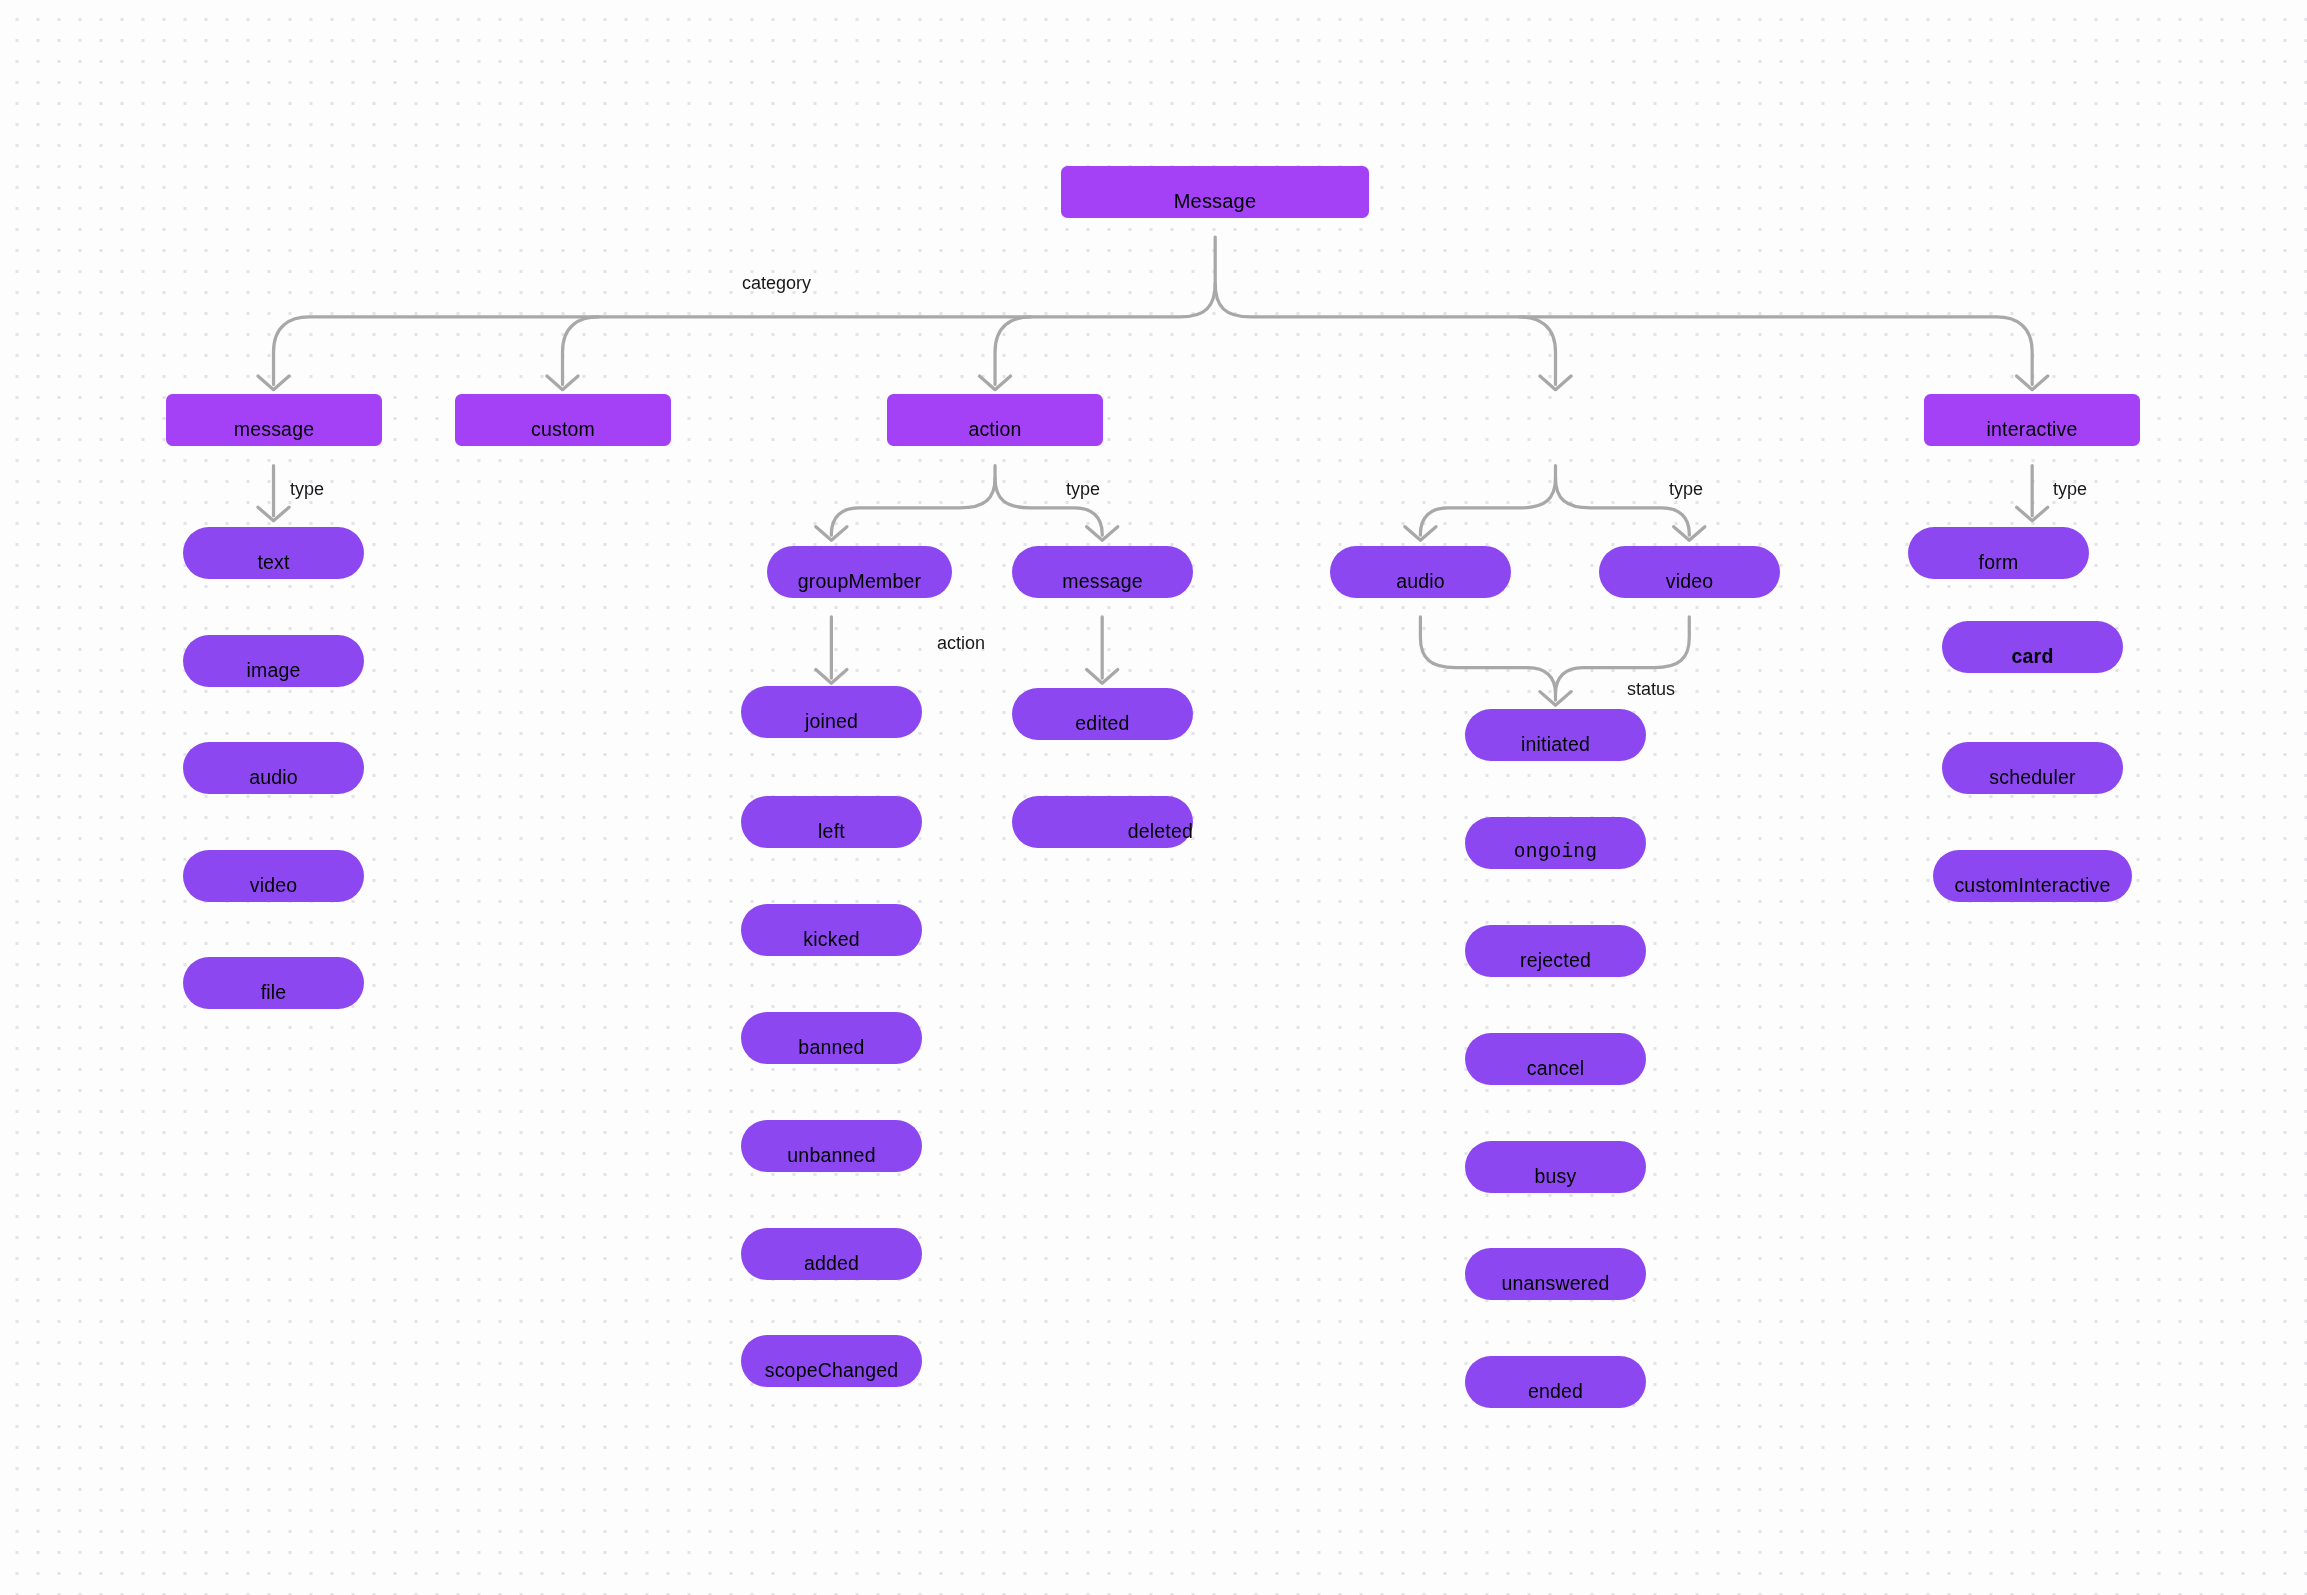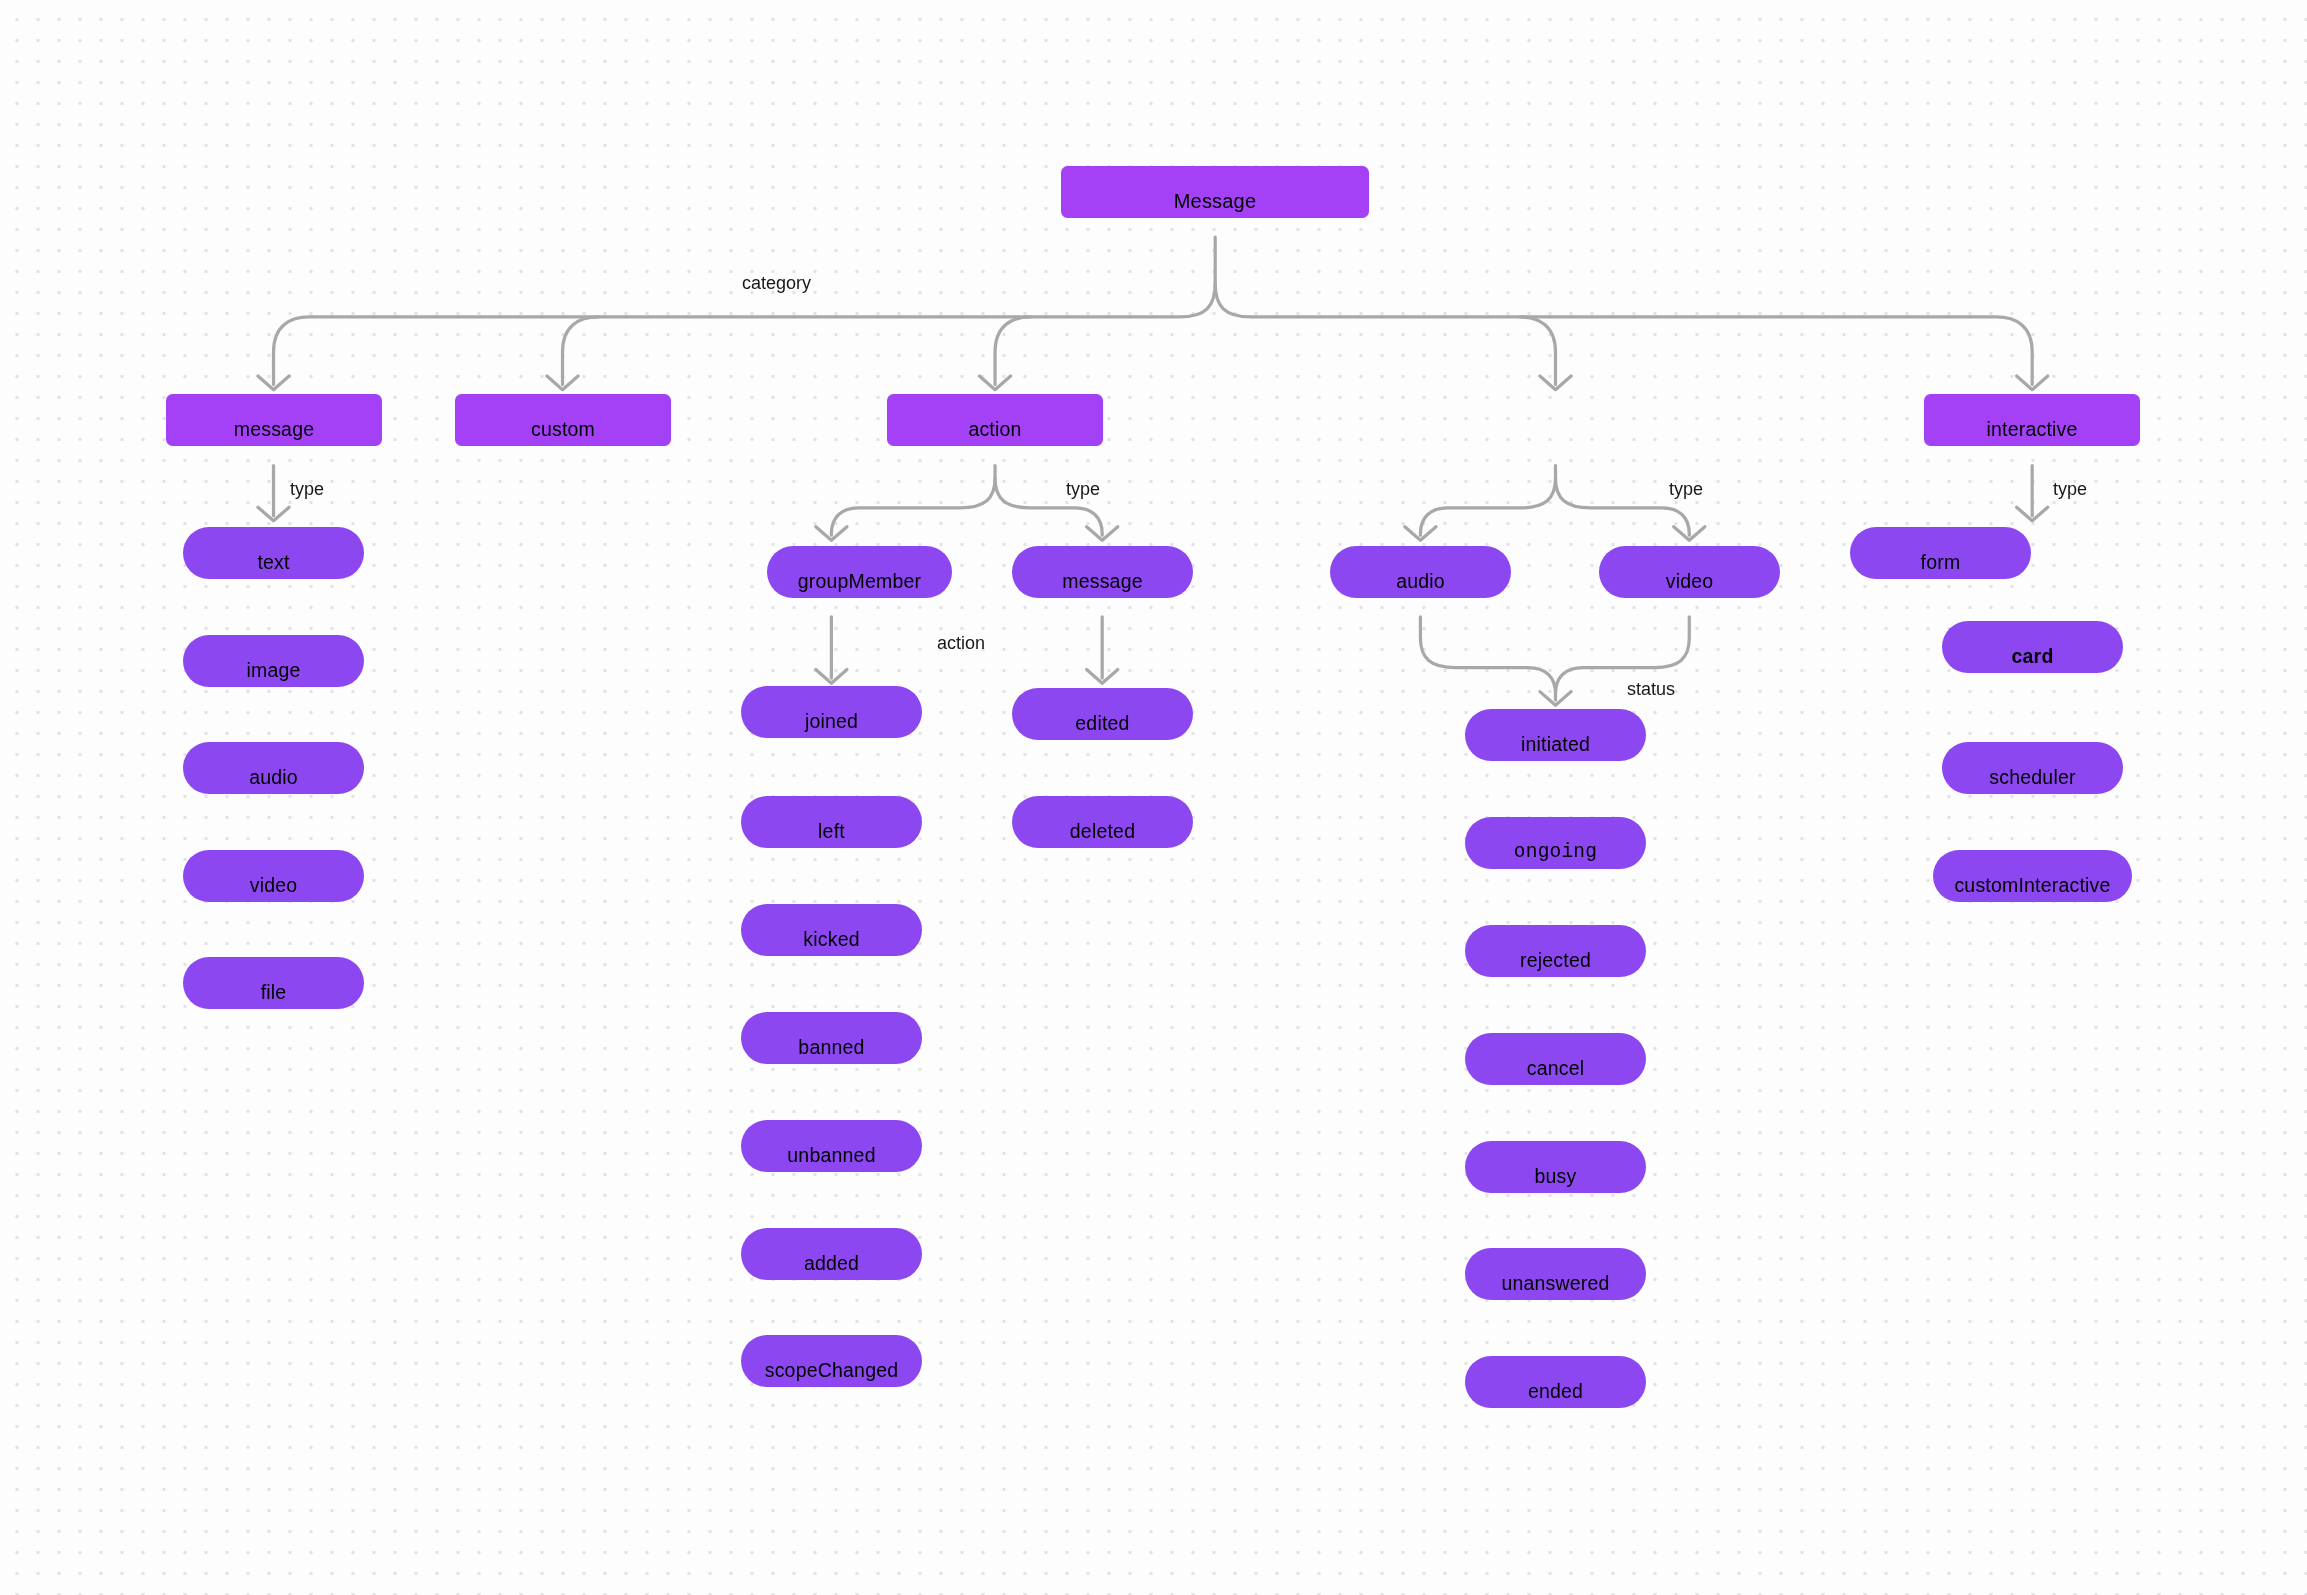--- a/index.html
+++ b/index.html
@@ -98,32 +98,32 @@
 
   <div class="node pill" style="left:741px;top:686px;width:181px;text-align:center;">joined</div>
   <div class="node pill" style="left:741px;top:796px;width:181px;">left</div>
   <div class="node pill" style="left:741px;top:904px;width:181px;">kicked</div>
   <div class="node pill" style="left:741px;top:1012px;width:181px;">banned</div>
   <div class="node pill" style="left:741px;top:1120px;width:181px;">unbanned</div>
   <div class="node pill" style="left:741px;top:1228px;width:181px;">added</div>
   <div class="node pill" style="left:741px;top:1335px;width:181px;">scopeChanged</div>
 
   <div class="node pill" style="left:1012px;top:688px;width:181px;">edited</div>
-  <div class="node pill" style="left:1012px;top:796px;width:181px;">deleted</div>
+  <div class="node pill" style="left:1012px;top:796px;width:181px;text-align:right;">deleted</div>
 
   <div class="node pill" style="left:1330px;top:546px;width:181px;">audio</div>
   <div class="node pill" style="left:1599px;top:546px;width:181px;">video</div>
 
   <div class="node pill" style="left:1465px;top:709px;width:181px;">initiated</div>
   <div class="node pill" style="left:1465px;top:817px;width:181px;font-family:Liberation Mono, monospace;">ongoing</div>
   <div class="node pill" style="left:1465px;top:925px;width:181px;">rejected</div>
   <div class="node pill" style="left:1465px;top:1033px;width:181px;">cancel</div>
   <div class="node pill" style="left:1465px;top:1141px;width:181px;">busy</div>
   <div class="node pill" style="left:1465px;top:1248px;width:181px;">unanswered</div>
   <div class="node pill" style="left:1465px;top:1356px;width:181px;">ended</div>
 
-  <div class="node pill" style="left:1850px;top:527px;width:181px;">form</div>
+  <div class="node pill" style="left:1908px;top:527px;width:181px;">form</div>
   <div class="node pill" style="left:1942px;top:621px;width:181px;font-weight:bold;">card</div>
   <div class="node pill" style="left:1942px;top:742px;width:181px;">scheduler</div>
   <div class="node pill" style="left:1933px;top:850px;width:199px;">customInteractive</div>
 
 </div>
 
 
 </body></html>

